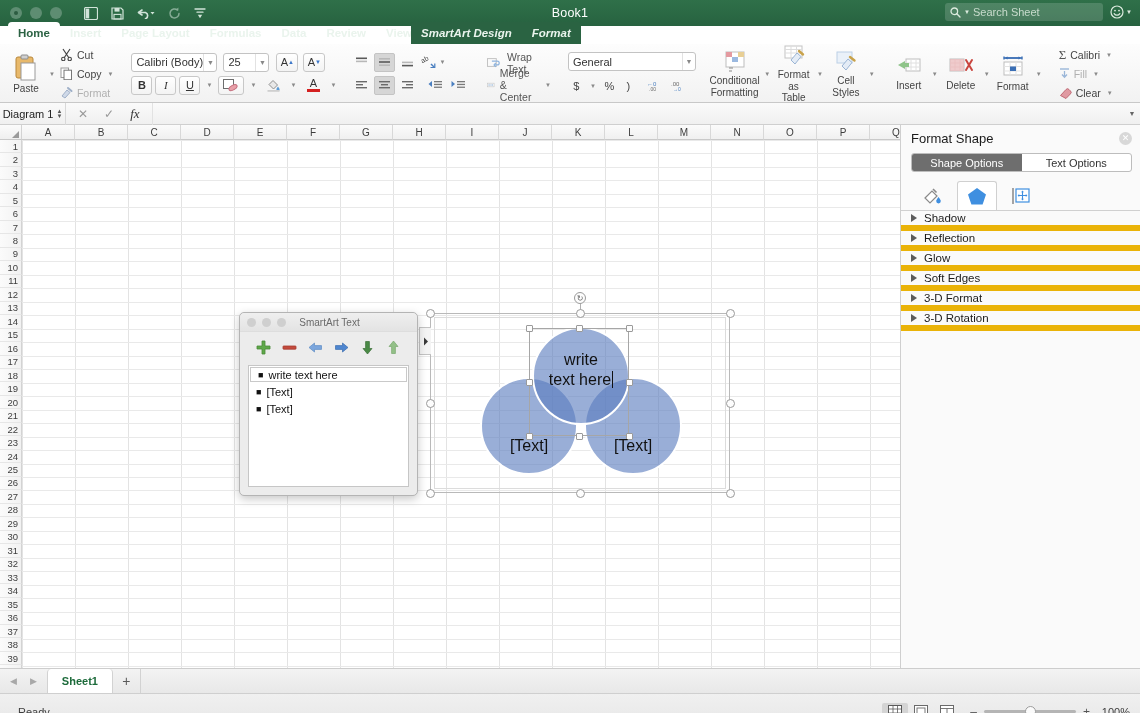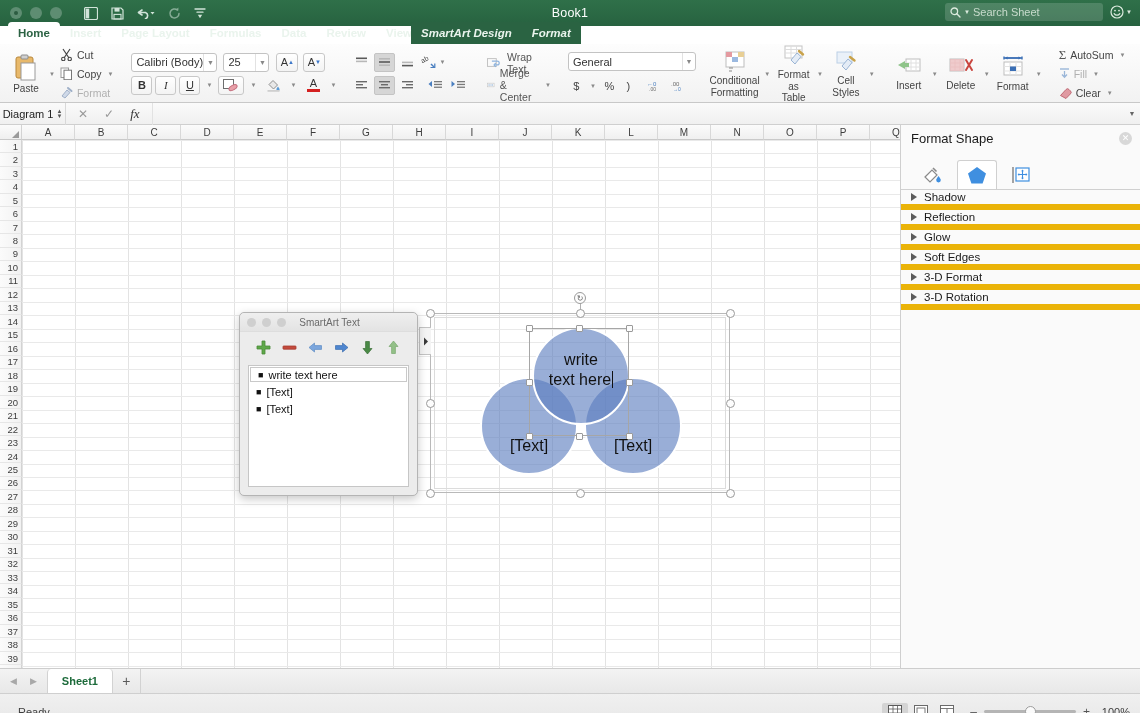--- a/index.html
+++ b/index.html
@@ -637,21 +637,21 @@
         <span class="lbl">Format</span>
       </div>
       <span class="tinyarrow">▼</span>
     </div>
     <div class="rsep"></div>
 
     <div class="rgroup" style="padding-left:7px;">
       <div class="small-rows" style="gap:3px;">
         <div class="small-btn">
           <span style="font-size:13px;color:#555;font-family:'Liberation Serif',serif;">Σ</span>
-          <span>AutoSum</span>
+          <span>Calibri</span>
           <span class="tinyarrow">▼</span>
         </div>
         <div class="small-btn dim">
           <svg width="11" height="12" viewBox="0 0 11 12">
               <path d="M1 1h9" stroke="#9ab6d8" stroke-width="1.4"></path>
               <path d="M5.5 3v5M3 6.5 L5.5 9.2 L8 6.5" fill="none" stroke="#9ab6d8" stroke-width="1.3"></path>
             </svg>
           <span>Fill</span>
           <span class="tinyarrow">▼</span>
         </div>
@@ -913,20 +913,24 @@
         <span>[Text]</span>
       </div>
     </div>
   </div>
 
   <div class="panel">
     <div class="panel-hdr">
       <span class="panel-title">Format Shape</span>
       <span class="panel-close">✕</span>
     </div>
+    <div class="seg">
+      <div class="on">Shape Options</div>
+      <div>Text Options</div>
+    </div>
     <div class="icontabs">
       <div class="itab">
         <svg width="22" height="20" viewBox="0 0 22 20">
             <path d="M3 12 L10 5 L15 10 L8 17z" fill="#fff" stroke="#8a8a8a" stroke-width="1.2"></path>
             <path d="M11 3 L14.5 6.5" stroke="#8a8a8a" stroke-width="1.6"></path>
             <path d="M16.5 11c1.4 2 2.3 3.1 2.3 4.1a2.3 2.3 0 0 1-4.6 0c0-1 .9-2.1 2.3-4.1z" fill="#3f8fe0"></path>
           </svg>
       </div>
       <div class="itab on">
         <svg width="22" height="20" viewBox="0 0 22 20">

